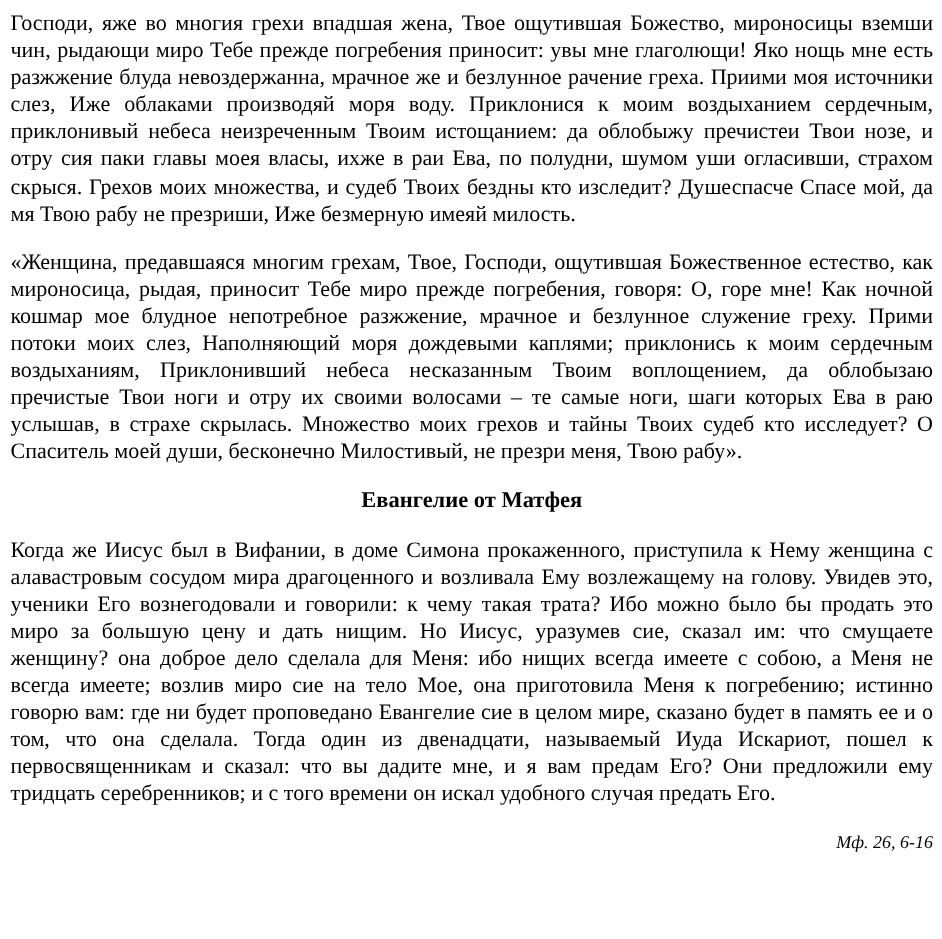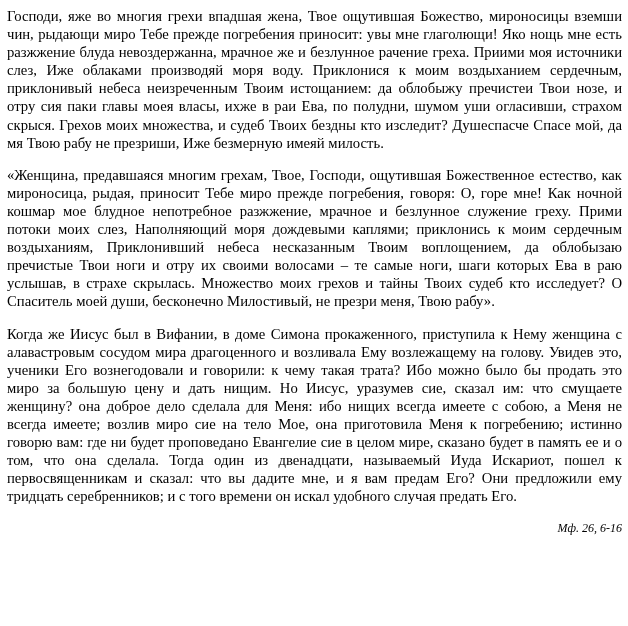--- a/index.html
+++ b/index.html
@@ -46,17 +46,18 @@
   }
 </style>
 </head>
 <body>
 
 <div class="page">
   <p class="para">Господи, яже во многия грехи впадшая жена, Твое ощутившая Божество, мироносицы вземши чин, рыдающи миро Тебе прежде погребения приносит: увы мне глаголющи! Яко нощь мне есть разжжение блуда невоздержанна, мрачное же и безлунное рачение греха. Приими моя источники слез, Иже облаками производяй моря воду. Приклонися к моим воздыханием сердечным, приклонивый небеса неизреченным Твоим истощанием: да облобыжу пречистеи Твои нозе, и отру сия паки главы моея власы, ихже в раи Ева, по полудни, шумом уши огласивши, страхом скрыся. Грехов моих множества, и судеб Твоих бездны кто изследит? Душеспасче Спасе мой, да мя Твою рабу не презриши, Иже безмерную имеяй милость.</p>
 
   <p class="para">«Женщина, предавшаяся многим грехам, Твое, Господи, ощутившая Божественное естество, как мироносица, рыдая, приносит Тебе миро прежде погребения, говоря: О, горе мне! Как ночной кошмар мое блудное непотребное разжжение, мрачное и безлунное служение греху. Прими потоки моих слез, Наполняющий моря дождевыми каплями; приклонись к моим сердечным воздыханиям, Приклонивший небеса несказанным Твоим воплощением, да облобызаю пречистые Твои ноги и отру их своими волосами – те самые ноги, шаги которых Ева в раю услышав, в страхе скрылась. Множество моих грехов и тайны Твоих судеб кто исследует? О Спаситель моей души, бесконечно Милостивый, не презри меня, Твою рабу».</p>
 
+  <h2 class="heading">Евангелие от Матфея</h2>
 
   <p class="para">Когда же Иисус был в Вифании, в доме Симона прокаженного, приступила к Нему женщина с алавастровым сосудом мира драгоценного и возливала Ему возлежащему на голову. Увидев это, ученики Его вознегодовали и говорили: к чему такая трата? Ибо можно было бы продать это миро за большую цену и дать нищим. Но Иисус, уразумев сие, сказал им: что смущаете женщину? она доброе дело сделала для Меня: ибо нищих всегда имеете с собою, а Меня не всегда имеете; возлив миро сие на тело Мое, она приготовила Меня к погребению; истинно говорю вам: где ни будет проповедано Евангелие сие в целом мире, сказано будет в память ее и о том, что она сделала. Тогда один из двенадцати, называемый Иуда Искариот, пошел к первосвященникам и сказал: что вы дадите мне, и я вам предам Его? Они предложили ему тридцать серебренников; и с того времени он искал удобного случая предать Его.</p>
 
   <p class="reference">Мф. 26, 6-16</p>
 </div>
 
 </body></html>

